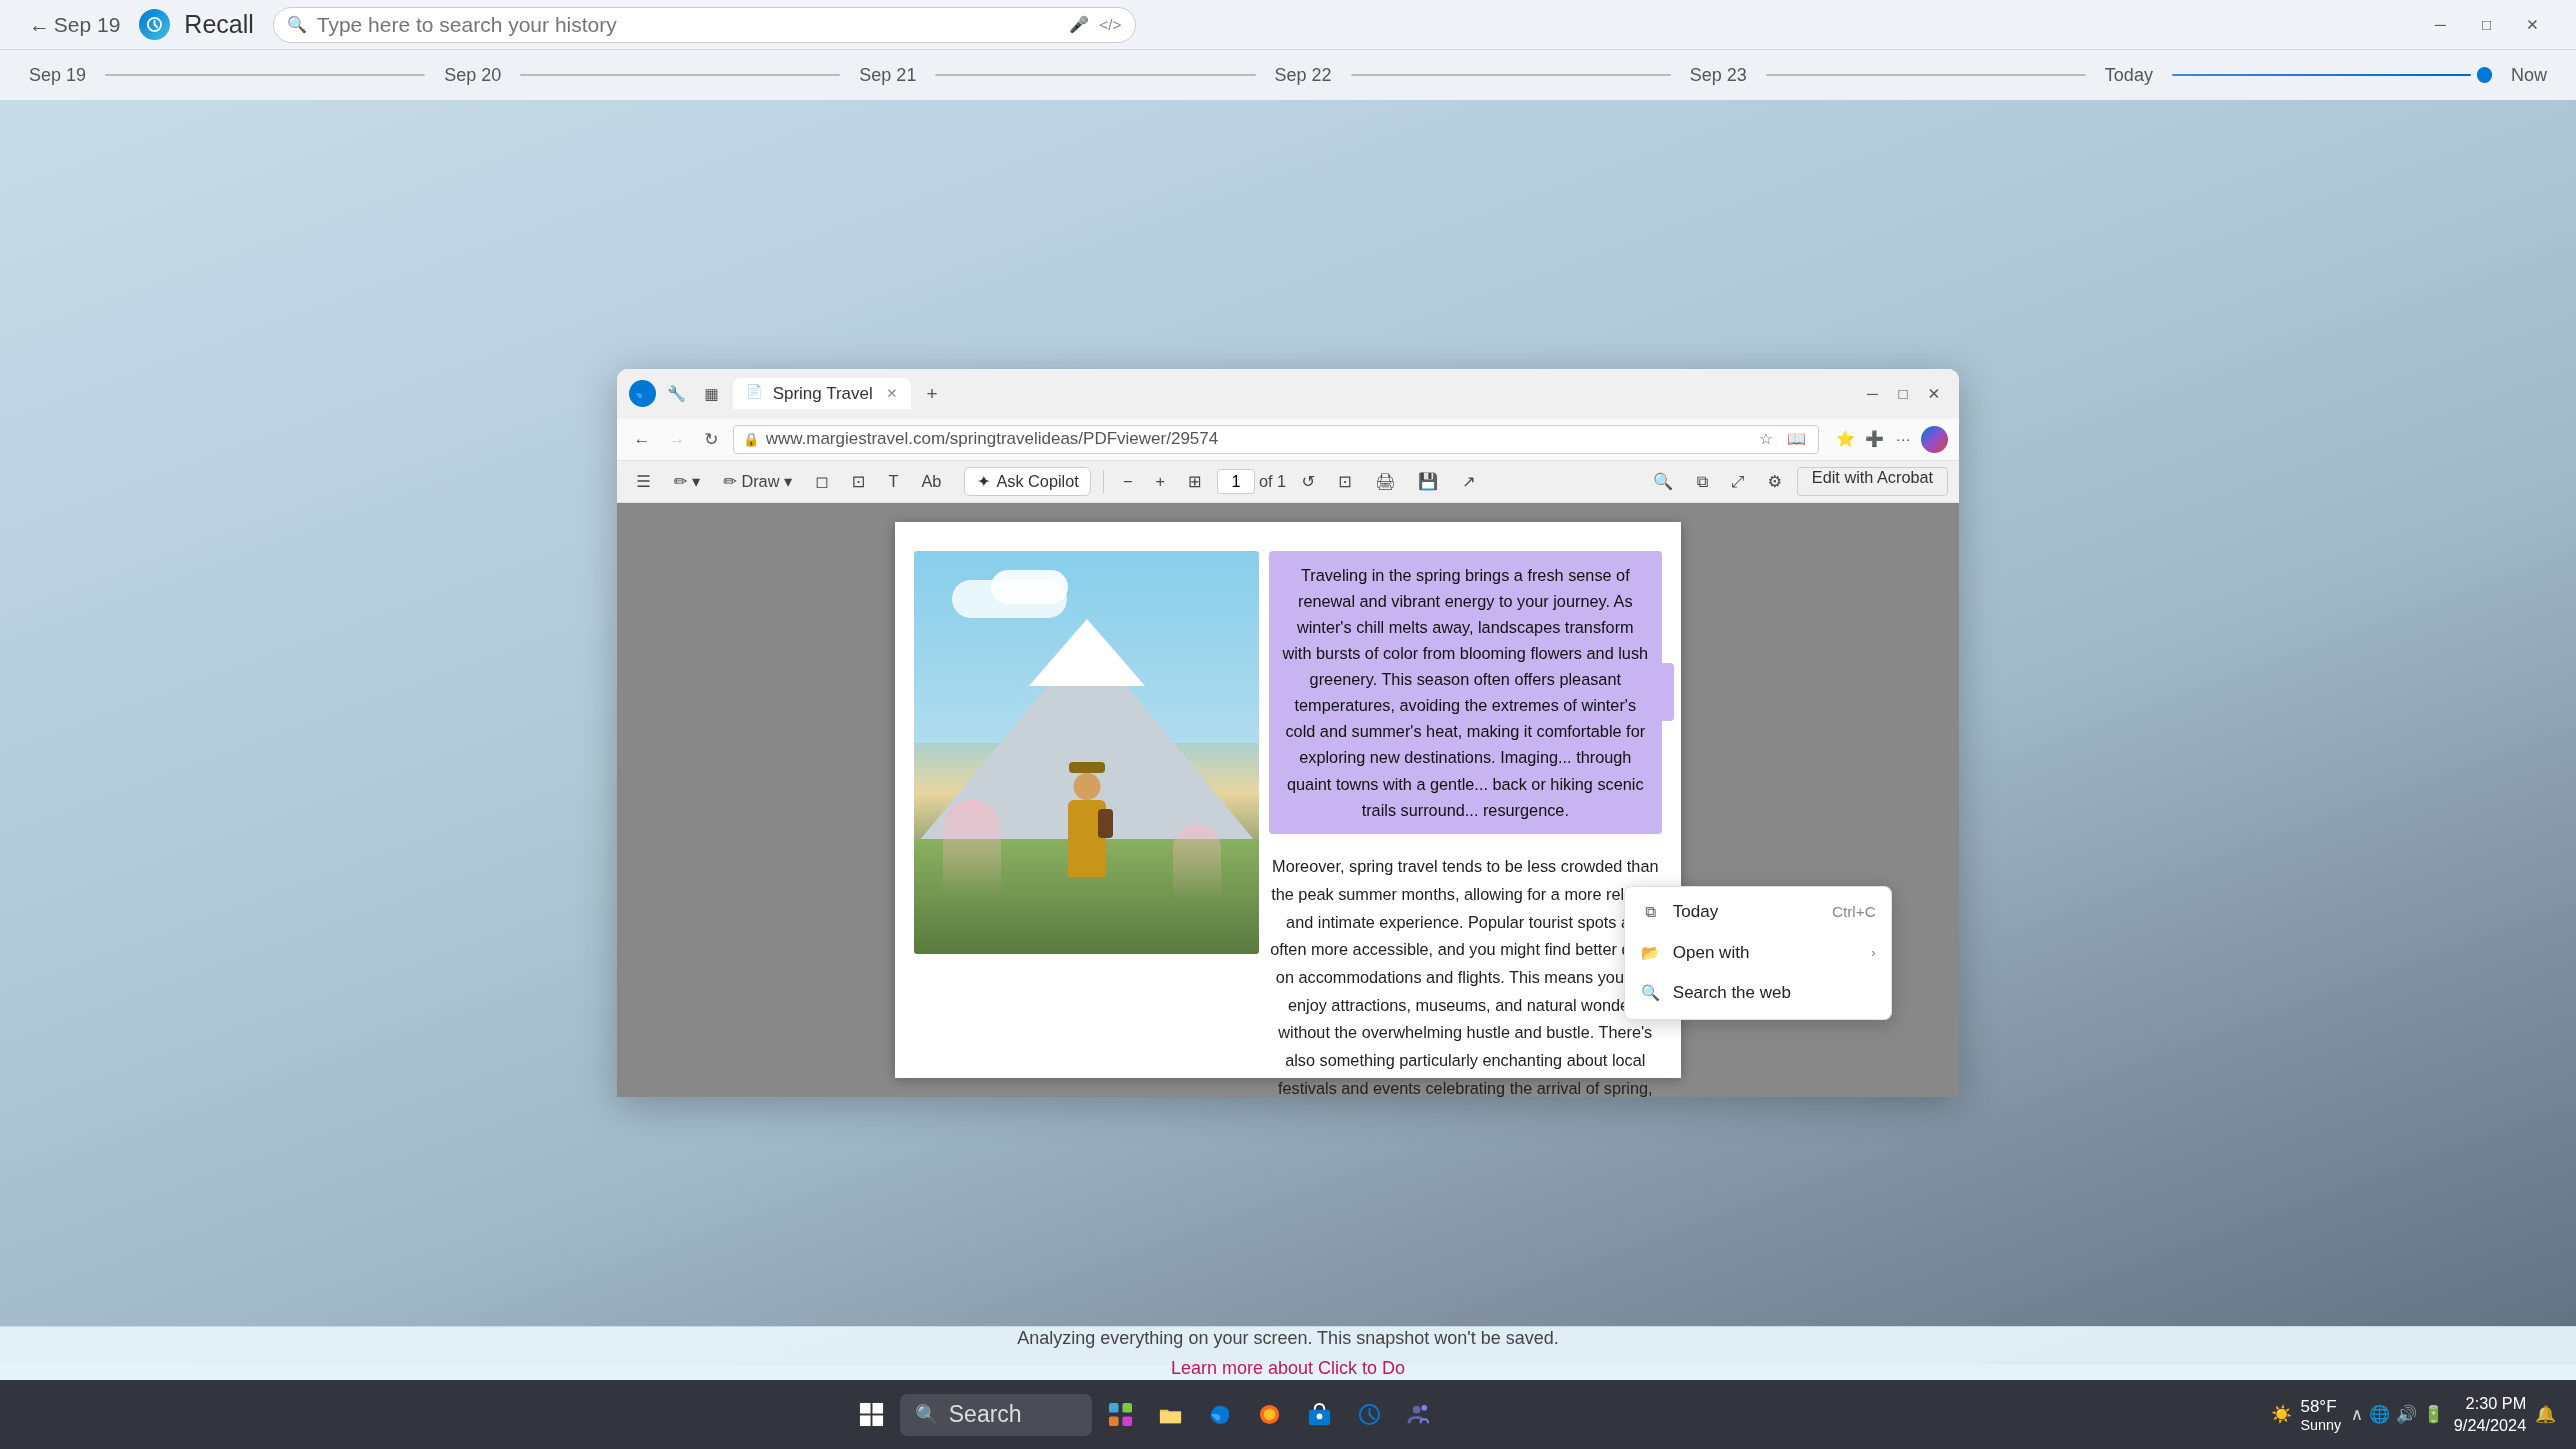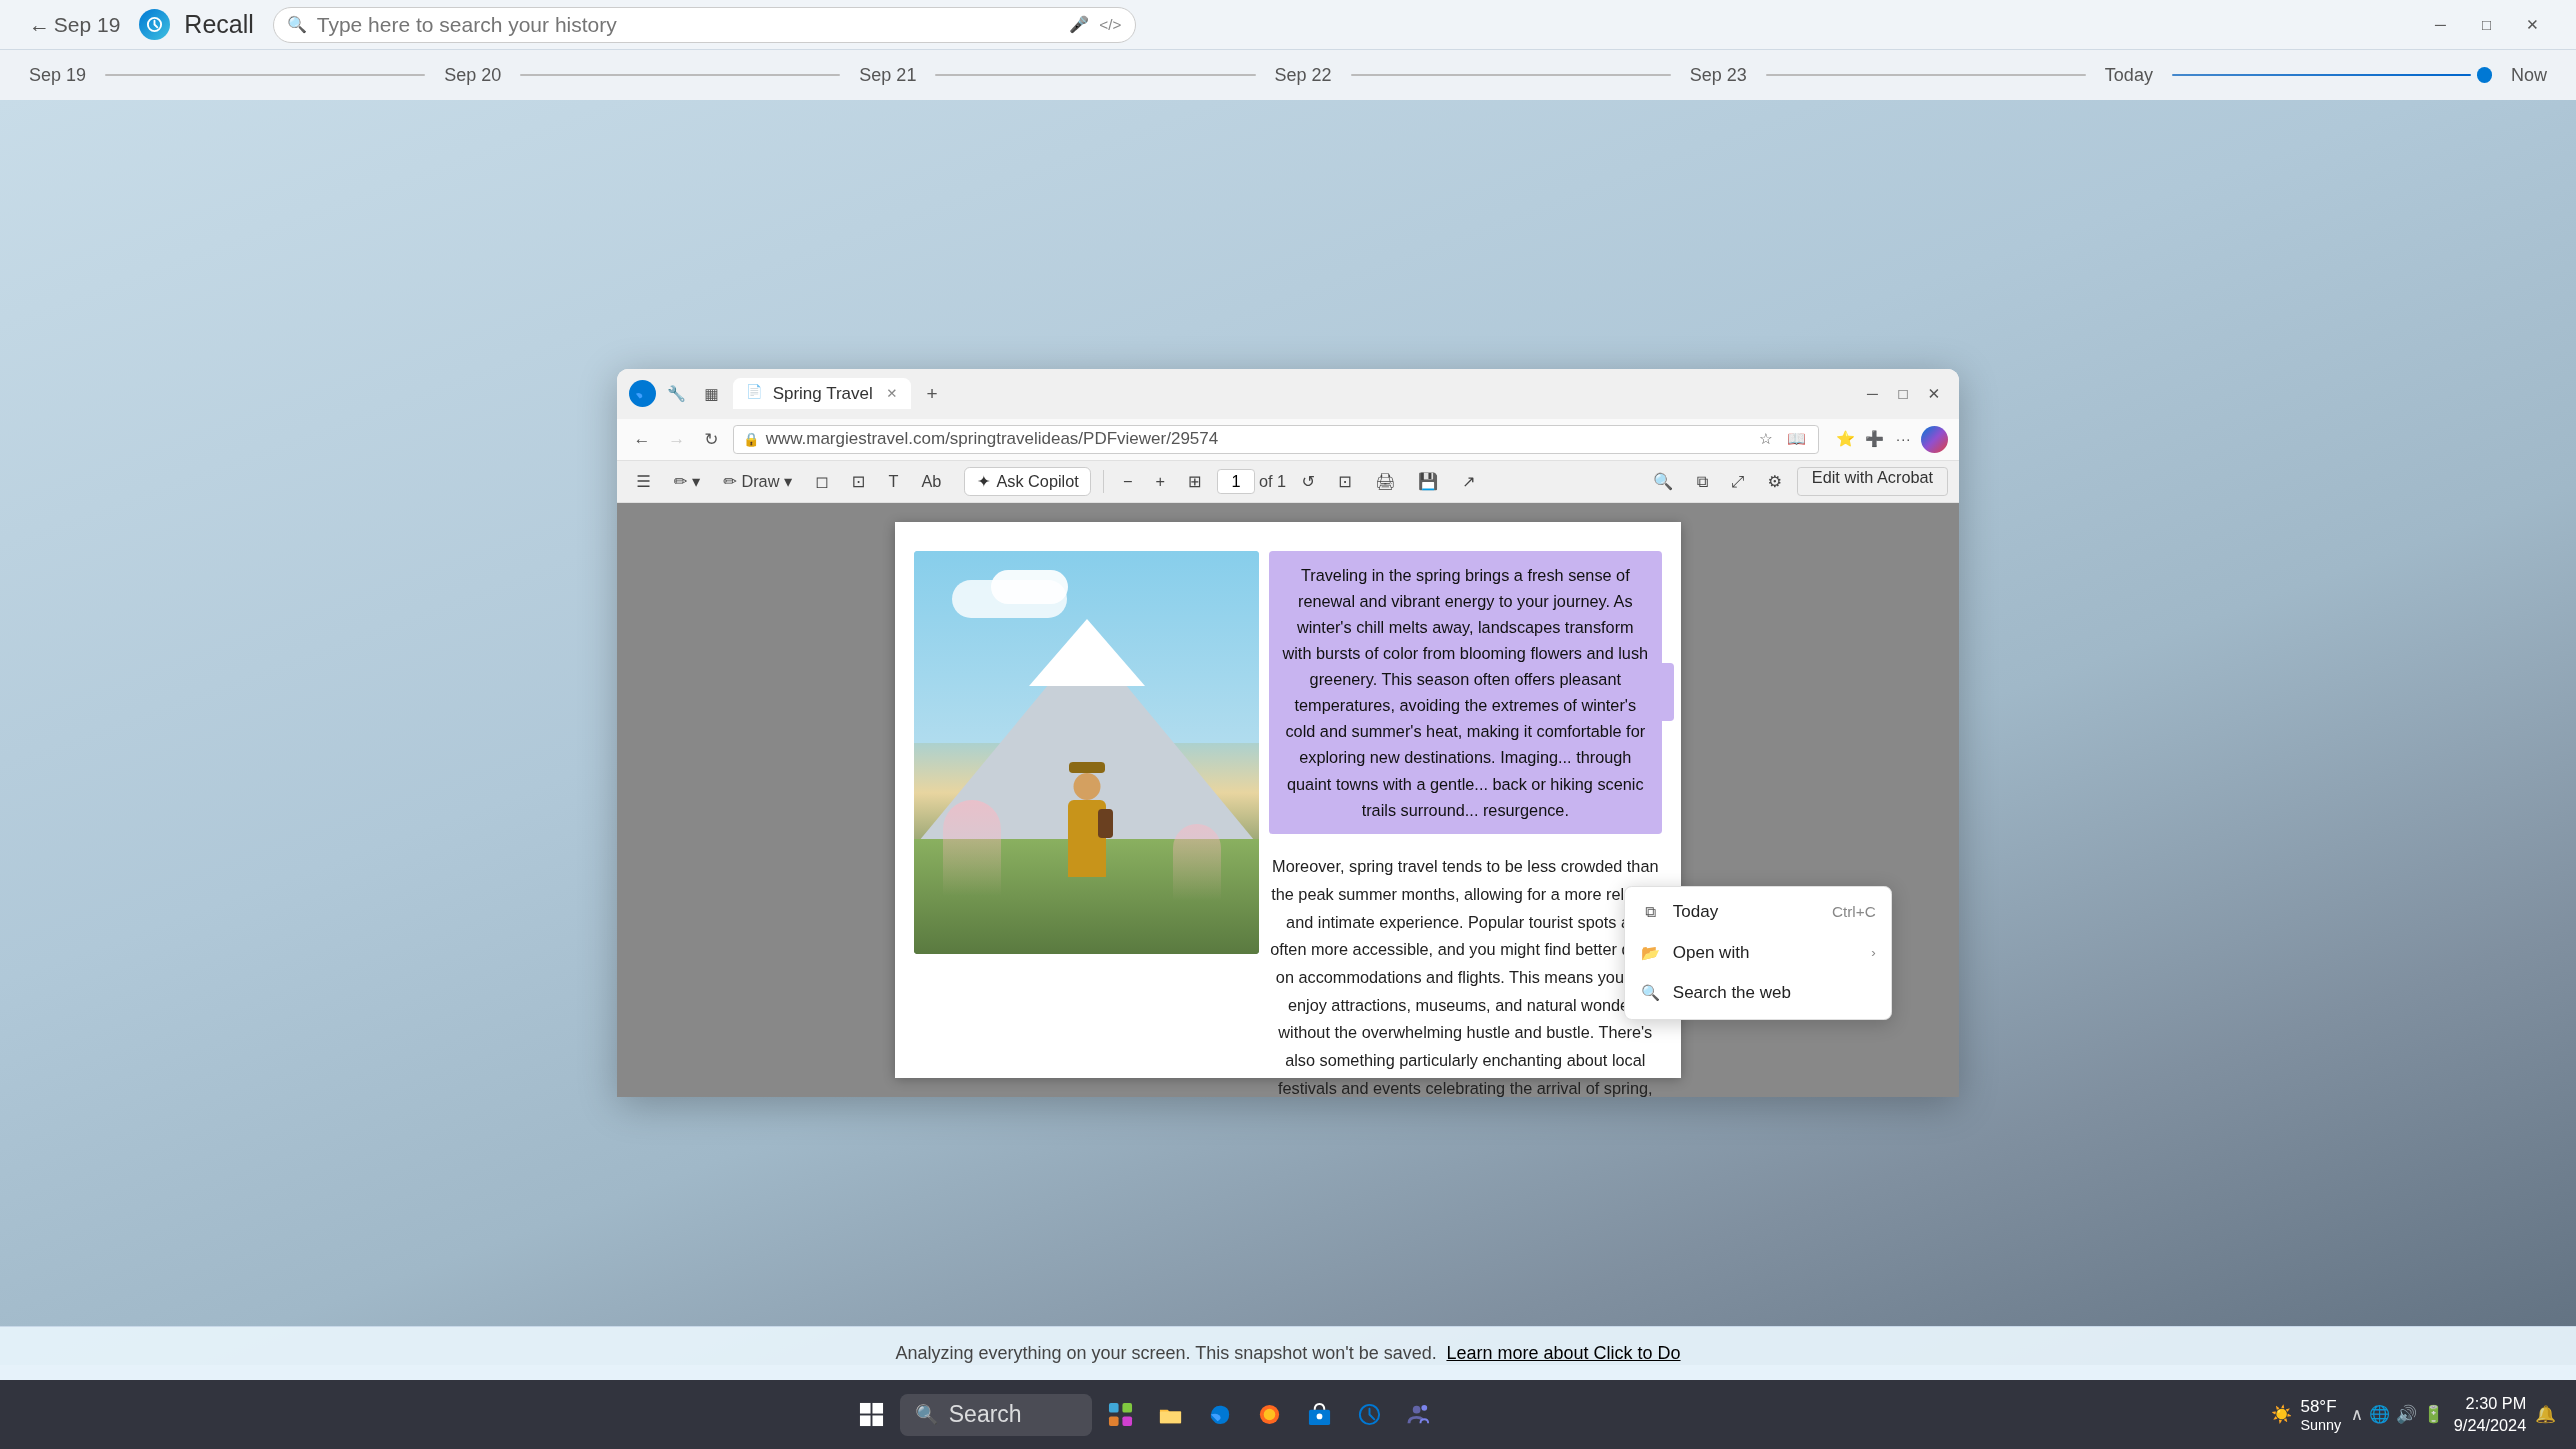--- a/index.html
+++ b/index.html
@@ -404,22 +404,21 @@
       margin-left: auto;
       font-size: 15.3px;
       color: #888;
     }
     .ctx-arrow {
       margin-left: auto;
       font-size: 13.4px;
       color: #888;
     }
     .bottom-learn-link {
-      color: #000000;
-      text-decoration: underline;
+      color: #be185d;
       cursor: pointer;
       text-align: center;
     }
 
     
     .taskbar {
       position: absolute;
       bottom: 0;
       width: 100%;
       height: 69px;
@@ -749,21 +748,21 @@
               <span class="ctx-icon">🔍</span>
               <span>Search the web</span>
             </div>
           </div>
         </div>
       </div>
     </div>
   </div>
 </div>
 
-<div class="notification-bar" style="bottom:69px;position:absolute;width:100%;height:54px;background:rgba(230,242,250,0.95);display:flex;align-items:center;justify-content:center;gap:9.6px;font-size:18px;color:#444;border-top:1px solid #c8d8e8;">
+<div class="notification-bar" style="bottom:69px;position:absolute;width:100%;height:54px;background:rgba(230,242,250,0.95);display:flex;align-items:center;justify-content:center;gap:9.6px;font-size:18px;color:#444;border-top:1px solid #c8d8e8;flex-direction:column;">
   <span>Analyzing everything on your screen. This snapshot won't be saved.</span>
   <span class="bottom-learn-link">Learn more about Click to Do</span>
 </div>
 
 <div class="taskbar">
   <div class="taskbar-left">
   </div>
   <div class="taskbar-center">
     <div class="taskbar-icon">
       <svg width="25" height="25" viewBox="0 0 26 26" fill="white">

